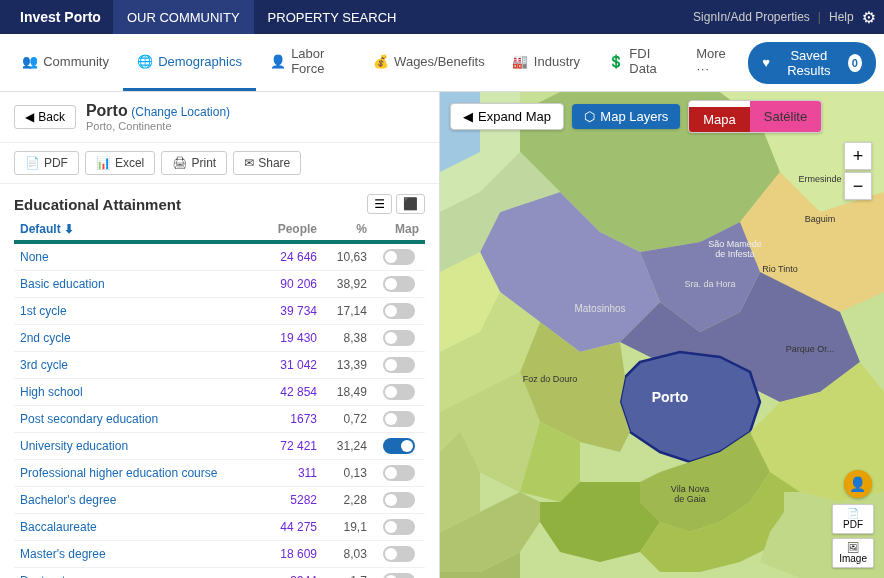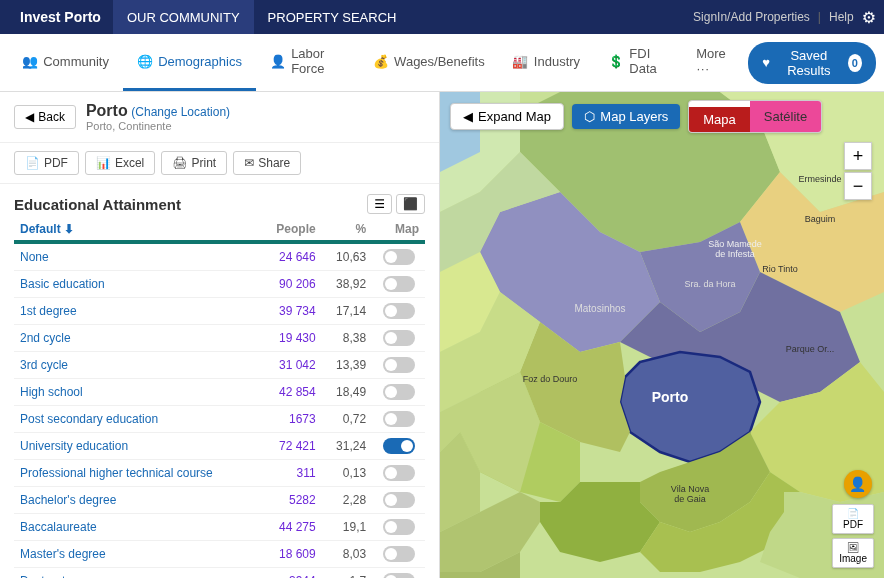--- a/index.html
+++ b/index.html
@@ -528,21 +528,21 @@
               <td class="pct-cell">10,63</td>
               <td class="map-cell"><div class="toggle"></div></td>
             </tr>
             <tr>
               <td class="label-cell">Basic education</td>
               <td class="number-cell">90 206</td>
               <td class="pct-cell">38,92</td>
               <td class="map-cell"><div class="toggle"></div></td>
             </tr>
             <tr>
-              <td class="label-cell">1st degree</td>
+              <td class="label-cell">1st cycle</td>
               <td class="number-cell">39 734</td>
               <td class="pct-cell">17,14</td>
               <td class="map-cell"><div class="toggle"></div></td>
             </tr>
             <tr>
               <td class="label-cell">2nd cycle</td>
               <td class="number-cell">19 430</td>
               <td class="pct-cell">8,38</td>
               <td class="map-cell"><div class="toggle"></div></td>
             </tr>
@@ -564,21 +564,21 @@
               <td class="pct-cell">0,72</td>
               <td class="map-cell"><div class="toggle"></div></td>
             </tr>
             <tr>
               <td class="label-cell">University education</td>
               <td class="number-cell">72 421</td>
               <td class="pct-cell">31,24</td>
               <td class="map-cell"><div class="toggle on"></div></td>
             </tr>
             <tr>
-              <td class="label-cell">Professional higher technical course</td>
+              <td class="label-cell">Professional higher education course</td>
               <td class="number-cell">311</td>
               <td class="pct-cell">0,13</td>
               <td class="map-cell"><div class="toggle"></div></td>
             </tr>
             <tr>
               <td class="label-cell">Bachelor's degree</td>
               <td class="number-cell">5282</td>
               <td class="pct-cell">2,28</td>
               <td class="map-cell"><div class="toggle"></div></td>
             </tr>

